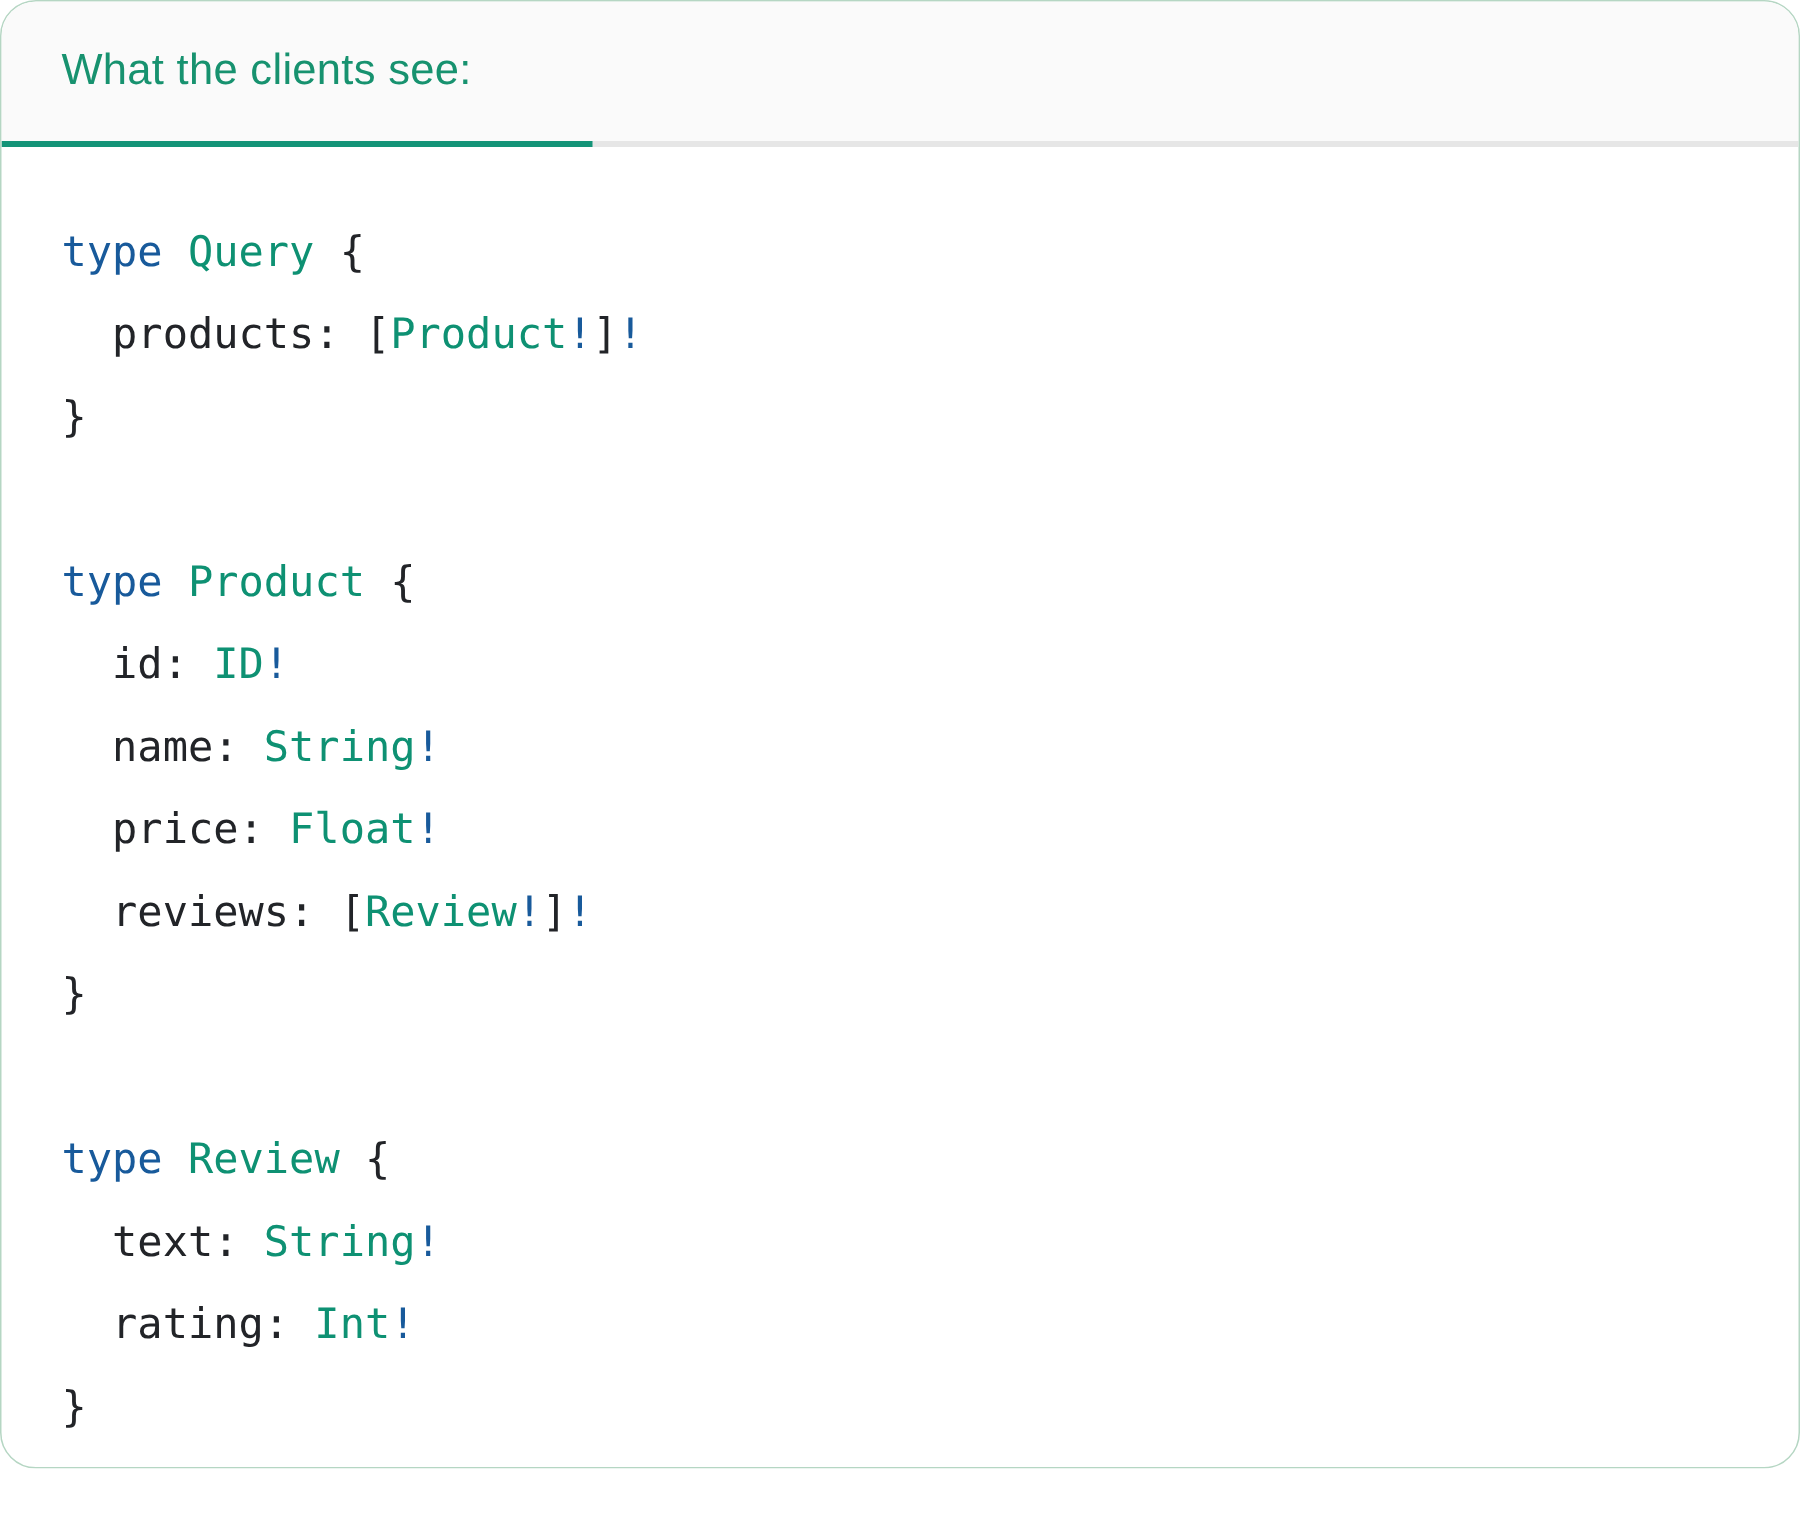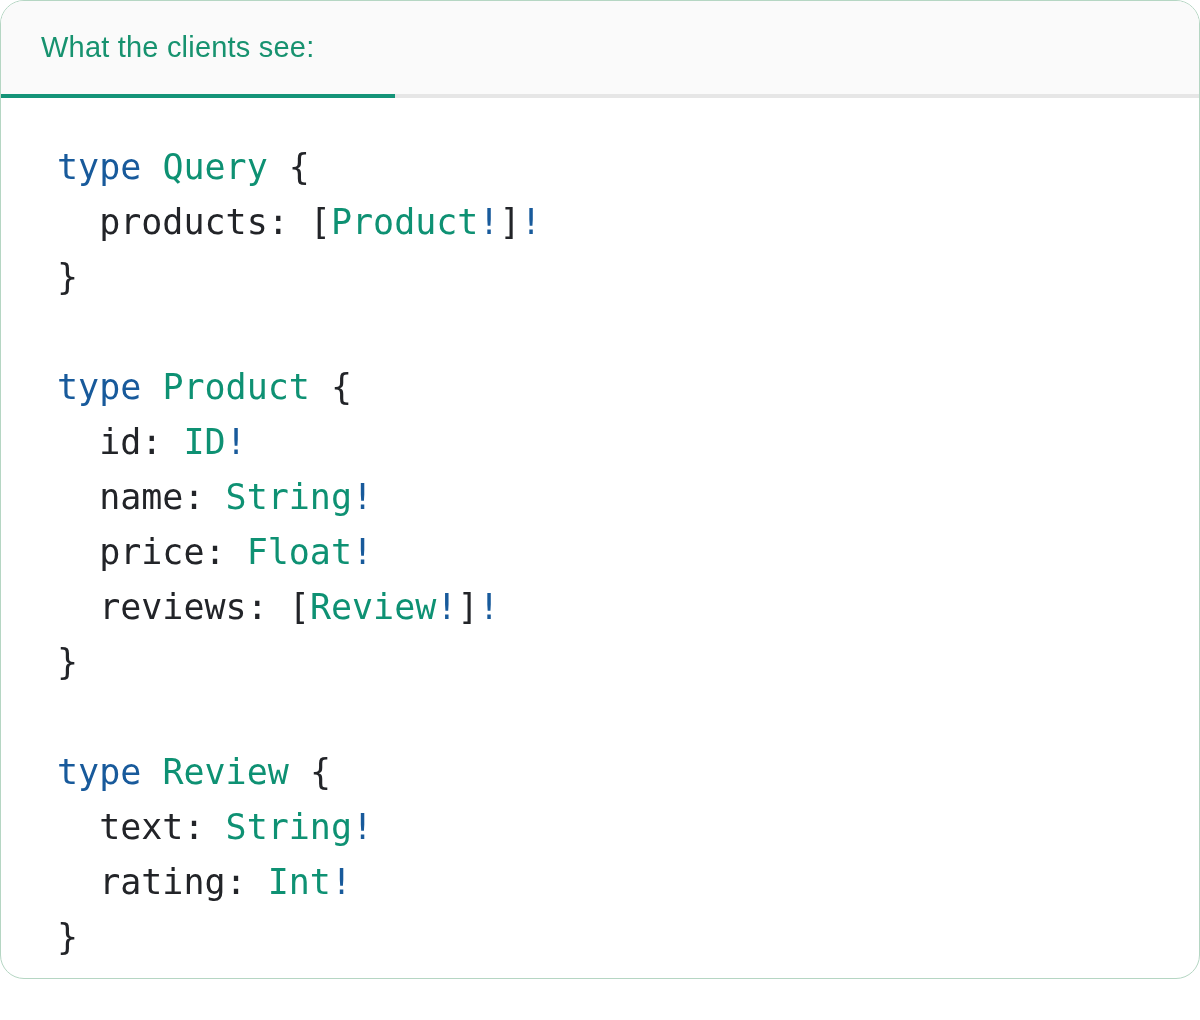--- a/index.html
+++ b/index.html
@@ -42,23 +42,23 @@
     position:relative;
     height:4px;
     background:var(--header-rule);
   }
   .rule .active{
     position:absolute;left:0;top:0;
     width:394px;height:4px;
     background:var(--tab-underline);
   }
   .code{
-    padding:42px 40px 40px 56px;
+    padding:42px 40px 40px 40px;
     font-family:"DejaVu Sans Mono","Liberation Mono",monospace;
-    font-size:35px;
+    font-size:28px;
     line-height:55px;
     font-weight:500;
     color:var(--code-text);
     white-space:pre;
   }
   .code .line{height:55px;}
   .tok-keyword{color:var(--keyword-blue);}
   .tok-type{color:var(--type-green);}
   .tok-bang{color:var(--bang-blue);}
   .tok-plain{color:var(--code-text);}

